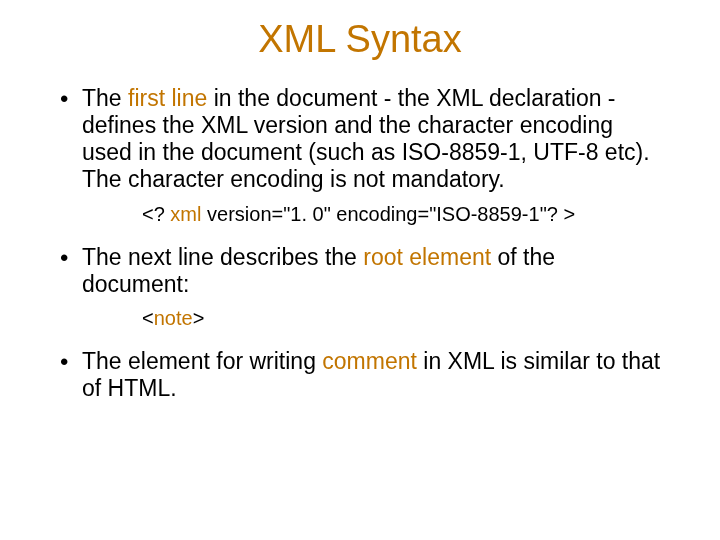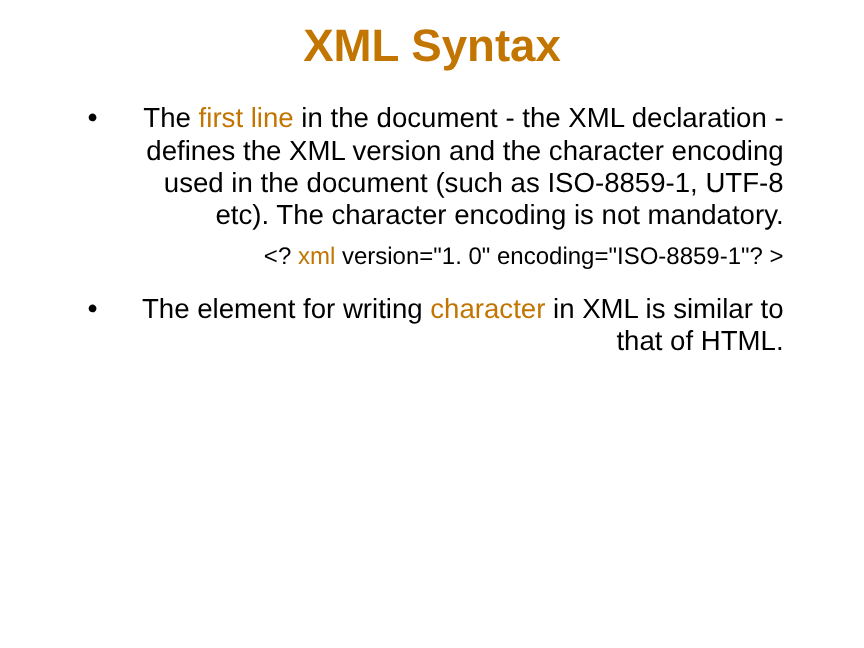--- a/index.html
+++ b/index.html
@@ -9,27 +9,26 @@
     font-family:Arial,Helvetica,sans-serif;
     color:#000;
     box-sizing:border-box;
     padding:18px 50px 20px 50px;
   }
   .title{
     text-align:center;
     font-size:38px;
     color:#c27500;
     margin:0 0 24px 0;
-    font-weight:700;
+    font-weight:400;
   }
   ul.top{
     list-style:none;
     padding:0;
-    margin:17px;
-    text-align:right;
+    margin:4px;
   }
   ul.top>li{
     position:relative;
     padding-left:28px;
     margin-bottom:18px;
     font-size:23px;
     line-height:1.18;
   }
   ul.top>li::before{
     content:"•";
@@ -56,20 +55,28 @@
 
   <li>
     <span>
       <span>The </span><span class="hl">first line</span><span> in the document - the XML declaration - defines the XML version and the character encoding used in the document (such as ISO-8859-1, UTF-8 etc). The character encoding is not mandatory.</span>
     </span>
     <div class="code">
       <span>&lt;? </span><span class="hl">xml</span><span> version="1. 0" encoding="ISO-8859-1"? &gt;</span>
     </div>
   </li>
 
+  <li>
+    <span>
+      <span>The next line describes the </span><span class="hl">root element</span><span> of the document:</span>
+    </span>
+    <div class="code">
+      <span>&lt;</span><span class="hl">note</span><span>&gt;</span>
+    </div>
+  </li>
 
   <li>
     <span>
-      <span>The element for writing </span><span class="hl">character</span><span> in XML is similar to that of HTML.</span>
+      <span>The element for writing </span><span class="hl">comment</span><span> in XML is similar to that of HTML.</span>
     </span>
   </li>
 
 </ul>
 
 </body></html>

